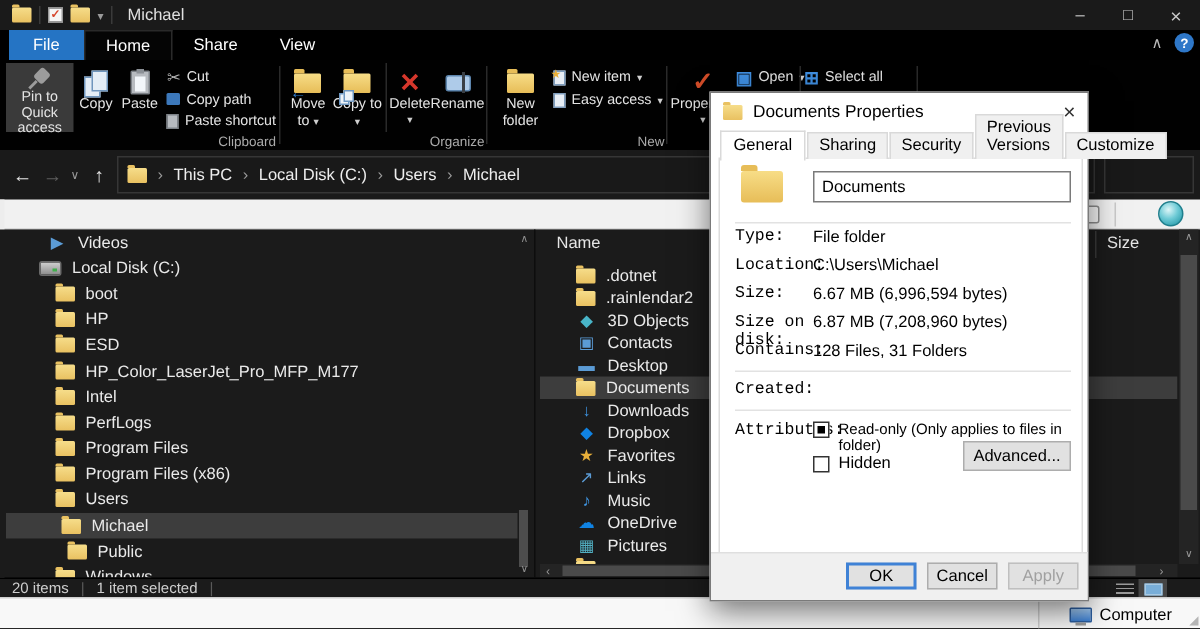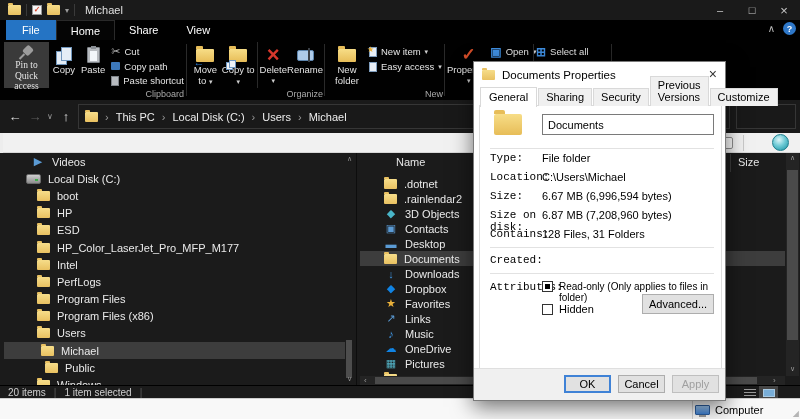--- a/index.html
+++ b/index.html
@@ -35,21 +35,21 @@
   .help-circle { width:13px; height:13px; border-radius:50%; background:#2e77c8; color:#fff; font-size:9px; font-weight:bold; display:flex; align-items:center; justify-content:center; }
 
   
   .ribbon { position:absolute; left:0; top:40px; width:800px; height:60px; background:#010101; }
   .rsep { position:absolute; top:4px; width:1px; height:52px; background:#2a2a2a; }
   .rgroup { position:absolute; top:0; height:60px; }
   .rg-label { position:absolute; left:0; right:0; bottom:1px; text-align:right; color:#ababab; font-size:9px; }
   .rg-body { position:absolute; left:0; top:2px; right:0; height:46px; display:flex; align-items:stretch; }
   .rbtn { display:flex; flex-direction:column; align-items:center; justify-content:flex-start; color:#e4e4e4; font-size:9.5px; text-align:center; line-height:10.5px; padding-top:3px; }
   .rbtn .ric { height:20px; display:flex; align-items:center; justify-content:center; }
-  .rbtn.dark { background:#3a3a3a;font-family:Liberation Serif, serif; }
+  .rbtn.dark { background:#3a3a3a; }
   .small-col { display:flex; flex-direction:column; justify-content:flex-start; gap:0; padding-top:2px; }
   .srow { display:flex; align-items:center; gap:4px; height:15px; color:#e4e4e4; font-size:9.5px; white-space:nowrap; }
 
   .ic-pin { position:relative; width:14px; height:15px; }
   .ic-pin::before { content:''; position:absolute; right:1px; top:1px; width:8px; height:9px; background:#9c9c9c; border-radius:2px; transform:rotate(45deg); }
   .ic-pin::after { content:''; position:absolute; left:2px; bottom:0; width:2px; height:7px; background:#9c9c9c; transform:rotate(45deg); }
   .ic-pages { position:relative; width:15px; height:16px; }
   .ic-pages::before, .ic-pages::after { content:''; position:absolute; width:9px; height:12px; background:#e4edf6; border:1px solid #7096bd; }
   .ic-pages::before { left:0; top:4px; } .ic-pages::after { left:5px; top:0; }
   .ic-clipboard { position:relative; width:13px; height:16px; background:#b7bbc0; border:1px solid #7d8288; border-radius:1px; }
@@ -93,21 +93,21 @@
   .sidebar { position:absolute; left:4px; top:0; width:341px; height:232px; overflow:hidden; }
   .t-row { height:17.2px; display:flex; align-items:center; gap:7px; color:#eaeaea; font-size:11px; white-space:nowrap; }
   .t-row.sel { background:#3d3d3d; margin-left:-4px; padding-left:4px; width:348px; }
   .sb-scroll { position:absolute; left:345px; top:0; width:9px; height:232px; }
   .sb-arrow { position:absolute; left:0; width:9px; text-align:center; color:#8f8f8f; font-size:7px; }
   .sb-thumb { position:absolute; left:1px; width:6px; background:#4d4d4d; }
   .vdivider { position:absolute; left:356px; top:0; width:1px; height:232px; background:#0d0d0d; }
 
   .filepane { position:absolute; left:360px; top:0; width:440px; height:232px; }
   .fp-header { position:absolute; left:0; top:0; width:425px; height:20px; color:#e6e6e6; font-size:11px; }
-  .fp-h-name { position:absolute; left:36px; top:3px; }
+  .fp-h-name { position:absolute; left:11px; top:3px; }
   .fp-h-size { position:absolute; left:378px; top:3px; }
   .fp-colsep { position:absolute; left:370px; top:1px; width:1px; height:18px; background:#3a3a3a; }
   .f-rows { position:absolute; left:0; top:23px; width:425px; height:200px; overflow:hidden; }
   .f-row { height:15px; display:flex; align-items:center; gap:7px; color:#eaeaea; font-size:11px; padding-left:24px; white-space:nowrap; }
   .f-row.sel { background:#3d3d3d; }
   .fp-vscroll { position:absolute; left:426px; top:0; width:13px; height:223px; background:#242424; }
   .fp-vthumb { position:absolute; left:1px; top:17px; width:11px; height:170px; background:#4a4a4a; }
   .fp-arrow { position:absolute; left:0; width:13px; text-align:center; color:#9a9a9a; font-size:7px; }
   .fp-hscroll { position:absolute; left:0; top:223px; width:425px; height:9px; background:#242424; }
   .fp-hthumb { position:absolute; left:15px; top:1px; width:382px; height:7px; background:#4a4a4a; }
@@ -118,21 +118,21 @@
   .sb-sep { color:#5a5a5a; margin:0 8px; }
   .view-btns { position:absolute; right:22px; top:0; height:13px; display:flex; }
   .view-btn { width:19px; height:13px; display:flex; align-items:center; justify-content:center; }
   .view-btn.active { background:#454545; }
   .ic-viewlist { width:12px; height:8px; background:repeating-linear-gradient(#9a9a9a 0 1px, transparent 1px 3px); }
   .ic-viewthumb { width:12px; height:8px; background:#79aed8; border:1px solid #a8c9e2; }
 
   
   .bottombar { position:absolute; left:0; top:398px; width:800px; height:21px; background:#f8f8f8; border-top:1px solid #cfcfcf; font-size:11px; color:#000; }
   .bb-left { position:absolute; left:4px; top:3px; font-weight:600; }
-  .bb-right { position:absolute; left:692px; top:0; width:108px; height:21px; border-left:1px solid #d0d0d0; display:flex; align-items:center; gap:5px; padding-left:2px; }
+  .bb-right { position:absolute; left:692px; top:0; width:108px; height:21px; border-left:1px solid #d0d0d0; display:flex; align-items:center; gap:5px; padding-left:20px; }
   .ic-monitor { width:15px; height:10px; background:linear-gradient(#9ec7f0,#3e7fd0); border:1px solid #2b5d9e; border-radius:1px; position:relative; flex:none; }
   .ic-monitor::after { content:''; position:absolute; left:3px; bottom:-3px; width:7px; height:2px; background:#9a9a9a; }
   .grip { position:absolute; right:1px; bottom:1px; color:#b5b5b5; font-size:8px; }
 
   
   .dialog { position:absolute; left:473px; top:61px; width:253px; height:340px; background:#fff; border:1px solid #7a7a7a; box-shadow:0 6px 20px rgba(0,0,0,.55); z-index:50; color:#000; }
   .dlg-title { position:absolute; left:0; top:0; right:0; height:26px; display:flex; align-items:center; gap:7px; padding-left:8px; font-size:11.5px; }
   .dlg-close { position:absolute; right:8px; top:5px; color:#333; font-size:14px; line-height:14px; }
   .dlg-tabs { position:absolute; left:6px; top:26px; height:18px; display:flex; align-items:flex-end; z-index:2; }
   .dlg-tab { font-size:11px; padding:2px 7px 3px; background:#f0f0f0; border:1px solid #d9d9d9; border-bottom:none; margin-right:1px; }

